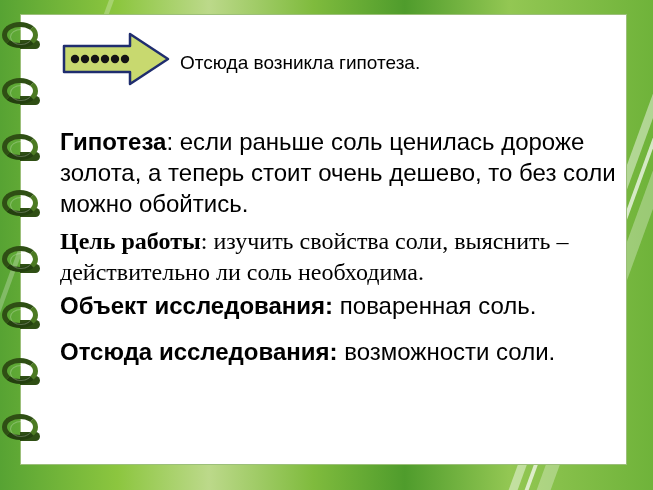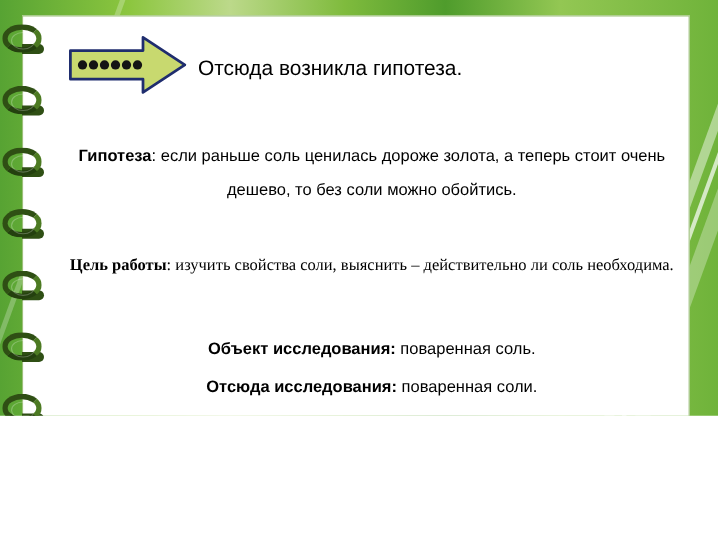--- a/index.html
+++ b/index.html
@@ -10,21 +10,21 @@
     width: 653px;
     height: 490px;
     overflow: hidden;
     font-family: "Liberation Sans", sans-serif;
     background: #ffffff;
   }
 
   .slide {
     position: relative;
     width: 653px;
-    height: 378px;
+    height: 490px;
     background: #ffffff;
     overflow: hidden;
   }
 
   
   .frame-green {
     position: absolute;
     left: 0; top: 0;
     width: 653px;
     height: 490px;
@@ -129,30 +129,30 @@
     top: 18px;
     font-size: 19px;
     color: #000000;
     white-space: nowrap;
   }
 
   .para {
     position: absolute;
     left: 0px;
     width: 556px;
-    font-size: 15px;
+    font-size: 24px;
     line-height: 31px;
     color: #000000;
-    text-align: center;
+    text-align: left;
   }
   .para b { font-weight: bold; }
 
   .p1 { top: 92px;  width: 556px; }
   .p2 { top: 192px; width: 556px; font-family: Liberation Serif, serif; }
-  .p3 { top: 268px; width: 556px; }
+  .p3 { top: 256px; width: 556px; }
   .p4 { top: 302px; width: 556px; }
 </style>
 </head>
 <body>
 
 <div class="slide">
 
   <div class="frame-green">
     <div class="frame-stripe s4"></div>
     <div class="frame-stripe s1"></div>
@@ -219,17 +219,17 @@
 
     <div class="para p2">
       <b>Цель работы</b><span>: </span><span>изучить свойства соли, выяснить – действительно ли соль необходима.</span>
     </div>
 
     <div class="para p3">
       <b>Объект исследования:</b><span> </span><span>поваренная соль.</span>
     </div>
 
     <div class="para p4">
-      <b> Отсюда исследования:</b><span> </span><span>поваренная соли.</span>
+      <b> Отсюда исследования:</b><span> </span><span>возможности соли.</span>
     </div>
 
   </div>
 </div>
 
 </body></html>

